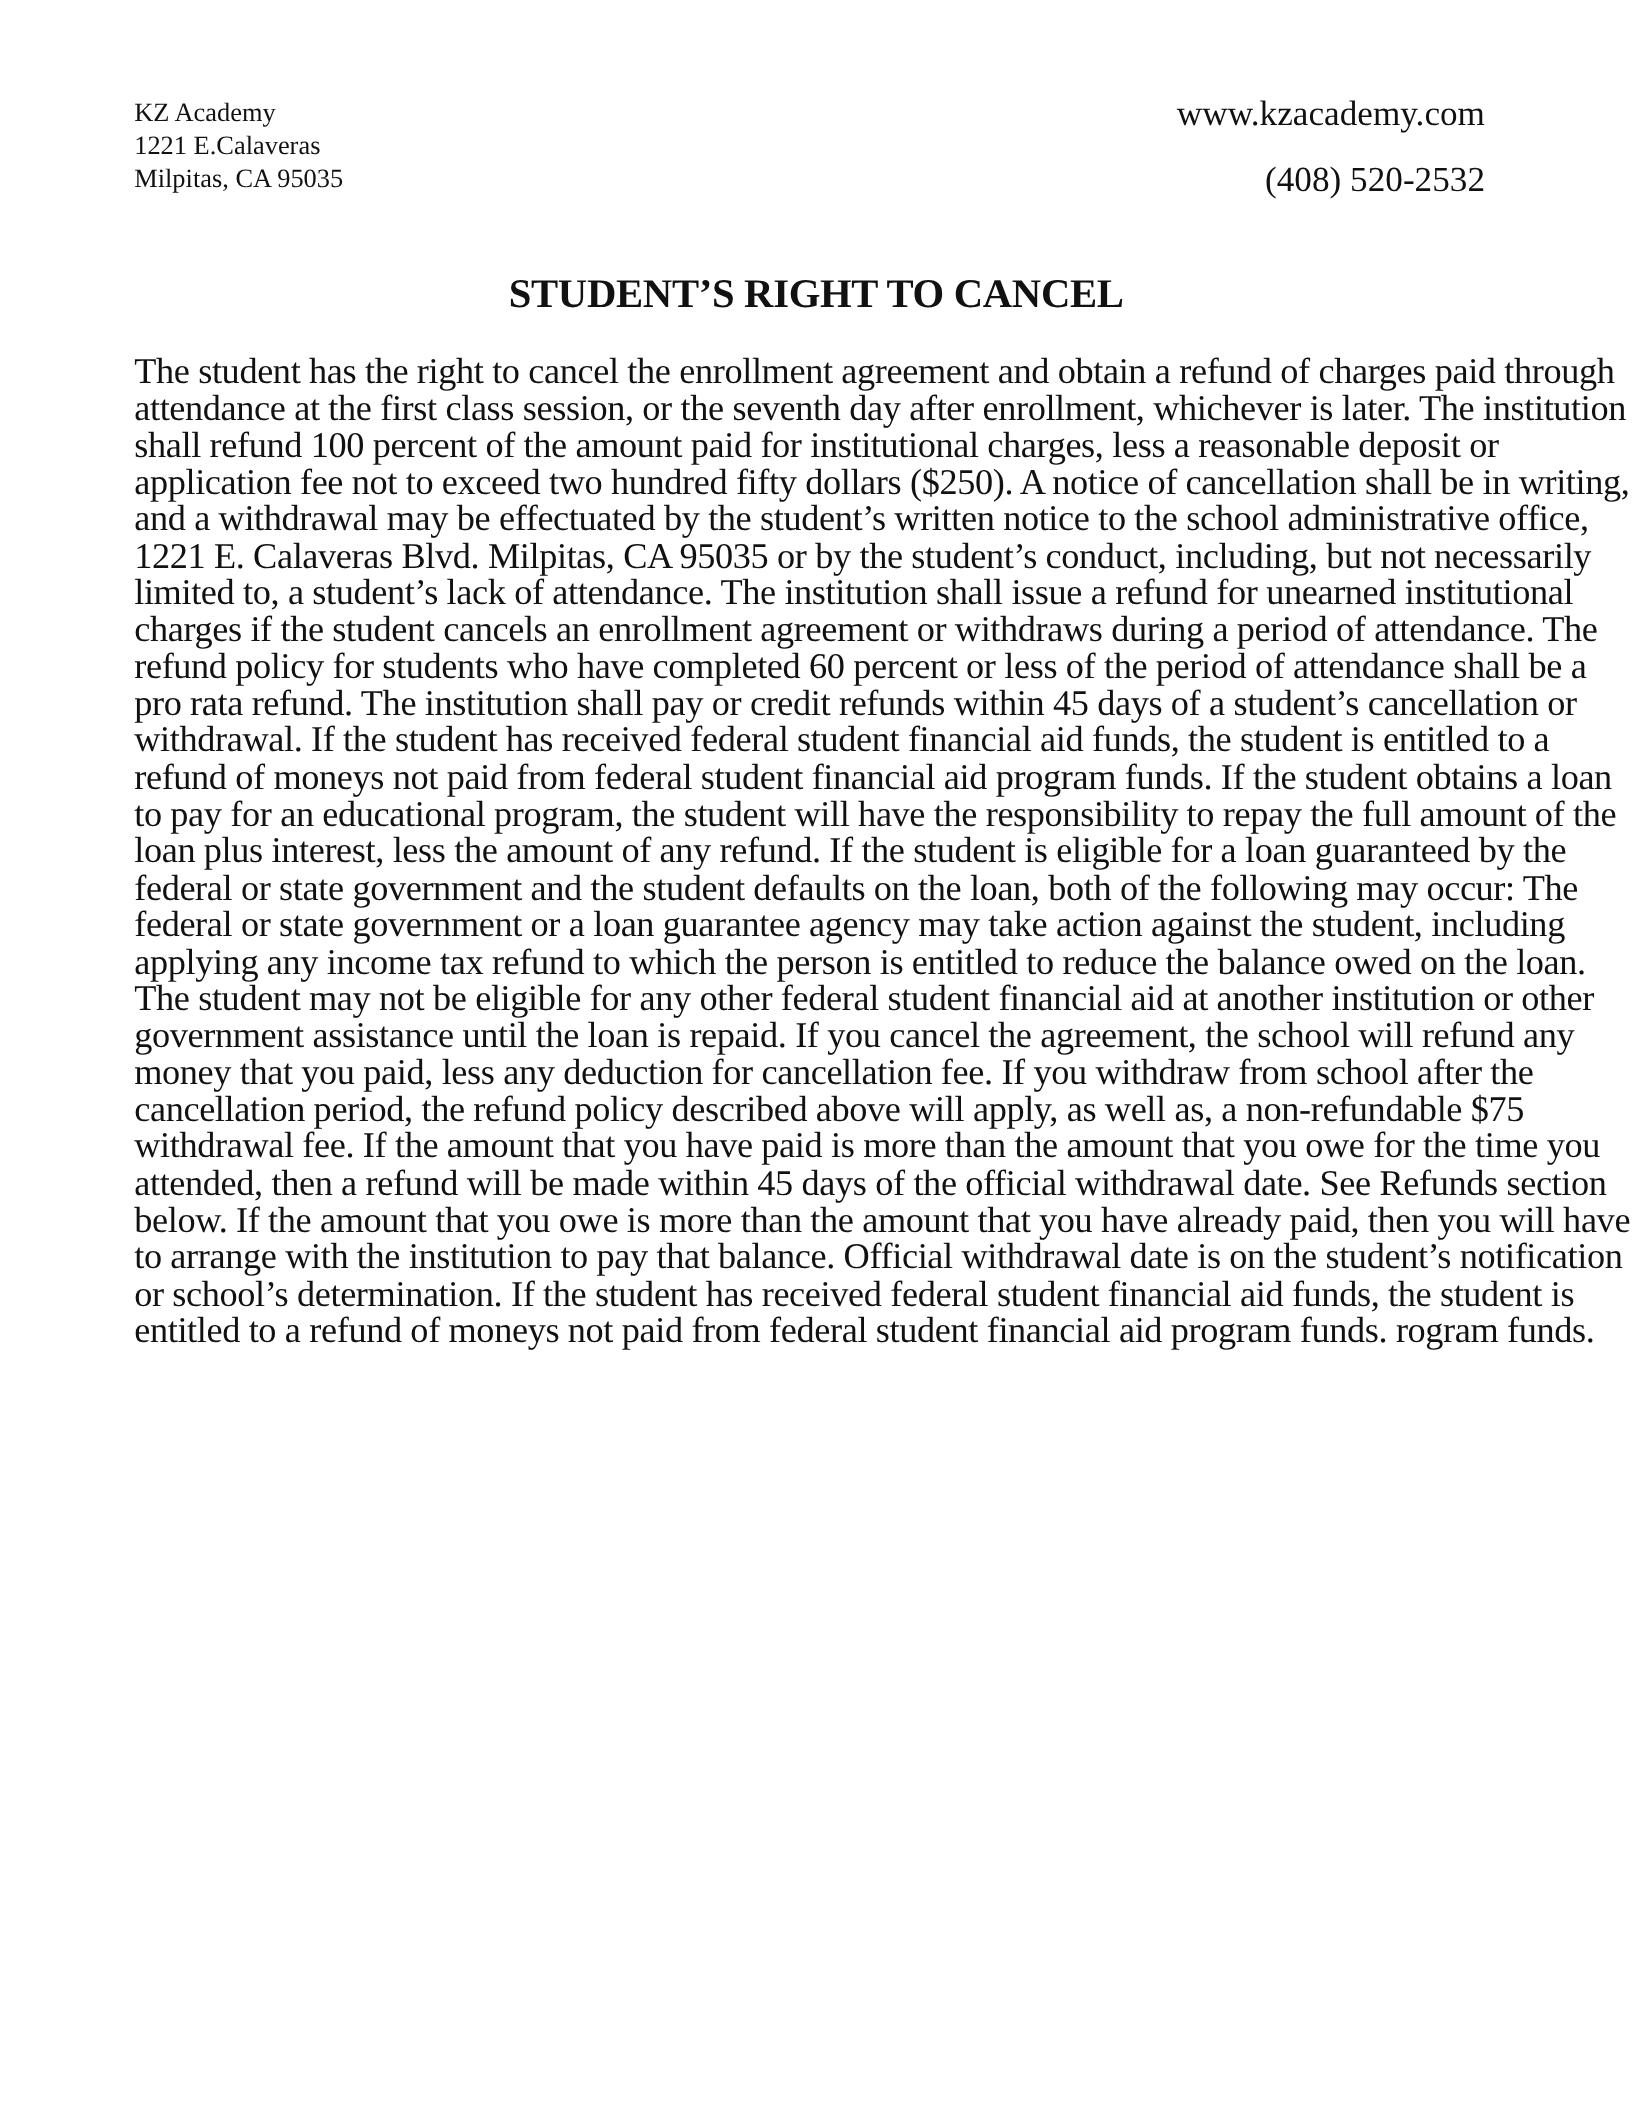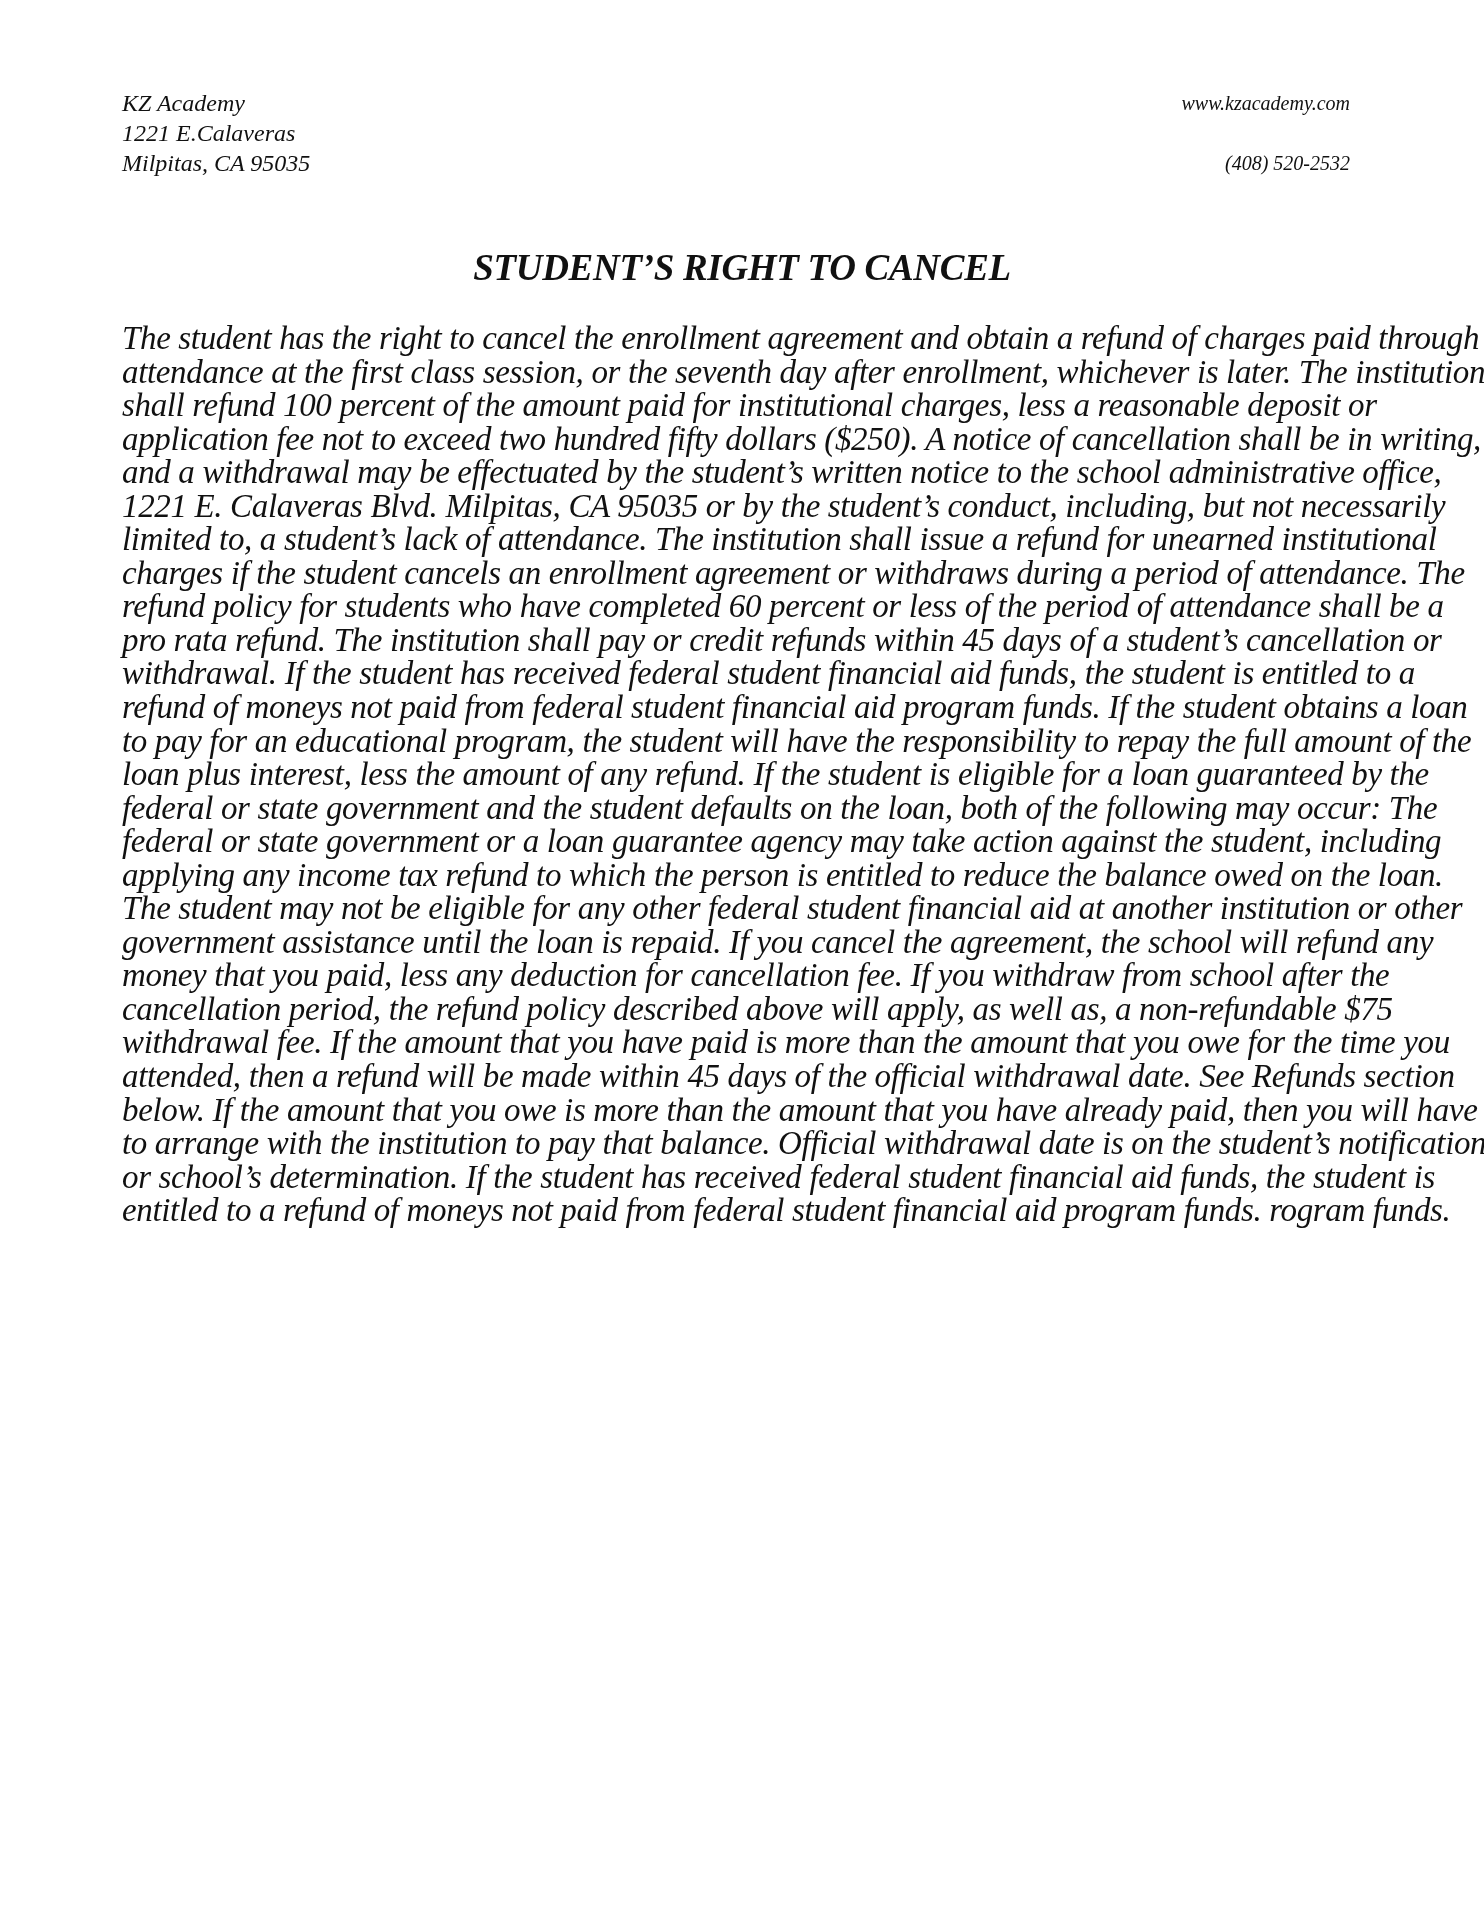--- a/index.html
+++ b/index.html
@@ -14,37 +14,36 @@
       overflow: hidden;
       font-family: "Liberation Serif", "DejaVu Serif", serif;
       color: #111111;
     }
     .page {
       position: absolute;
       left: 0; top: 0;
       width: 1484px;
       height: 1920px;
       background: #ffffff;
-      font-style: italic;
     }
     .header-left {
       position: absolute;
       left: 122px;
       top: 88px;
       font-size: 24px;
       line-height: 30px;
     }
     .header-left div, .header-right div {
       white-space: nowrap;
     }
     .header-right {
       position: absolute;
       right: 134px;
       top: 88px;
-      font-size: 20px;
+      font-size: 32px;
       line-height: 30px;
       text-align: right;
     }
     .header-right .spacer {
       height: 30px;
     }
     .title {
       position: absolute;
       left: 0;
       width: 1484px;

